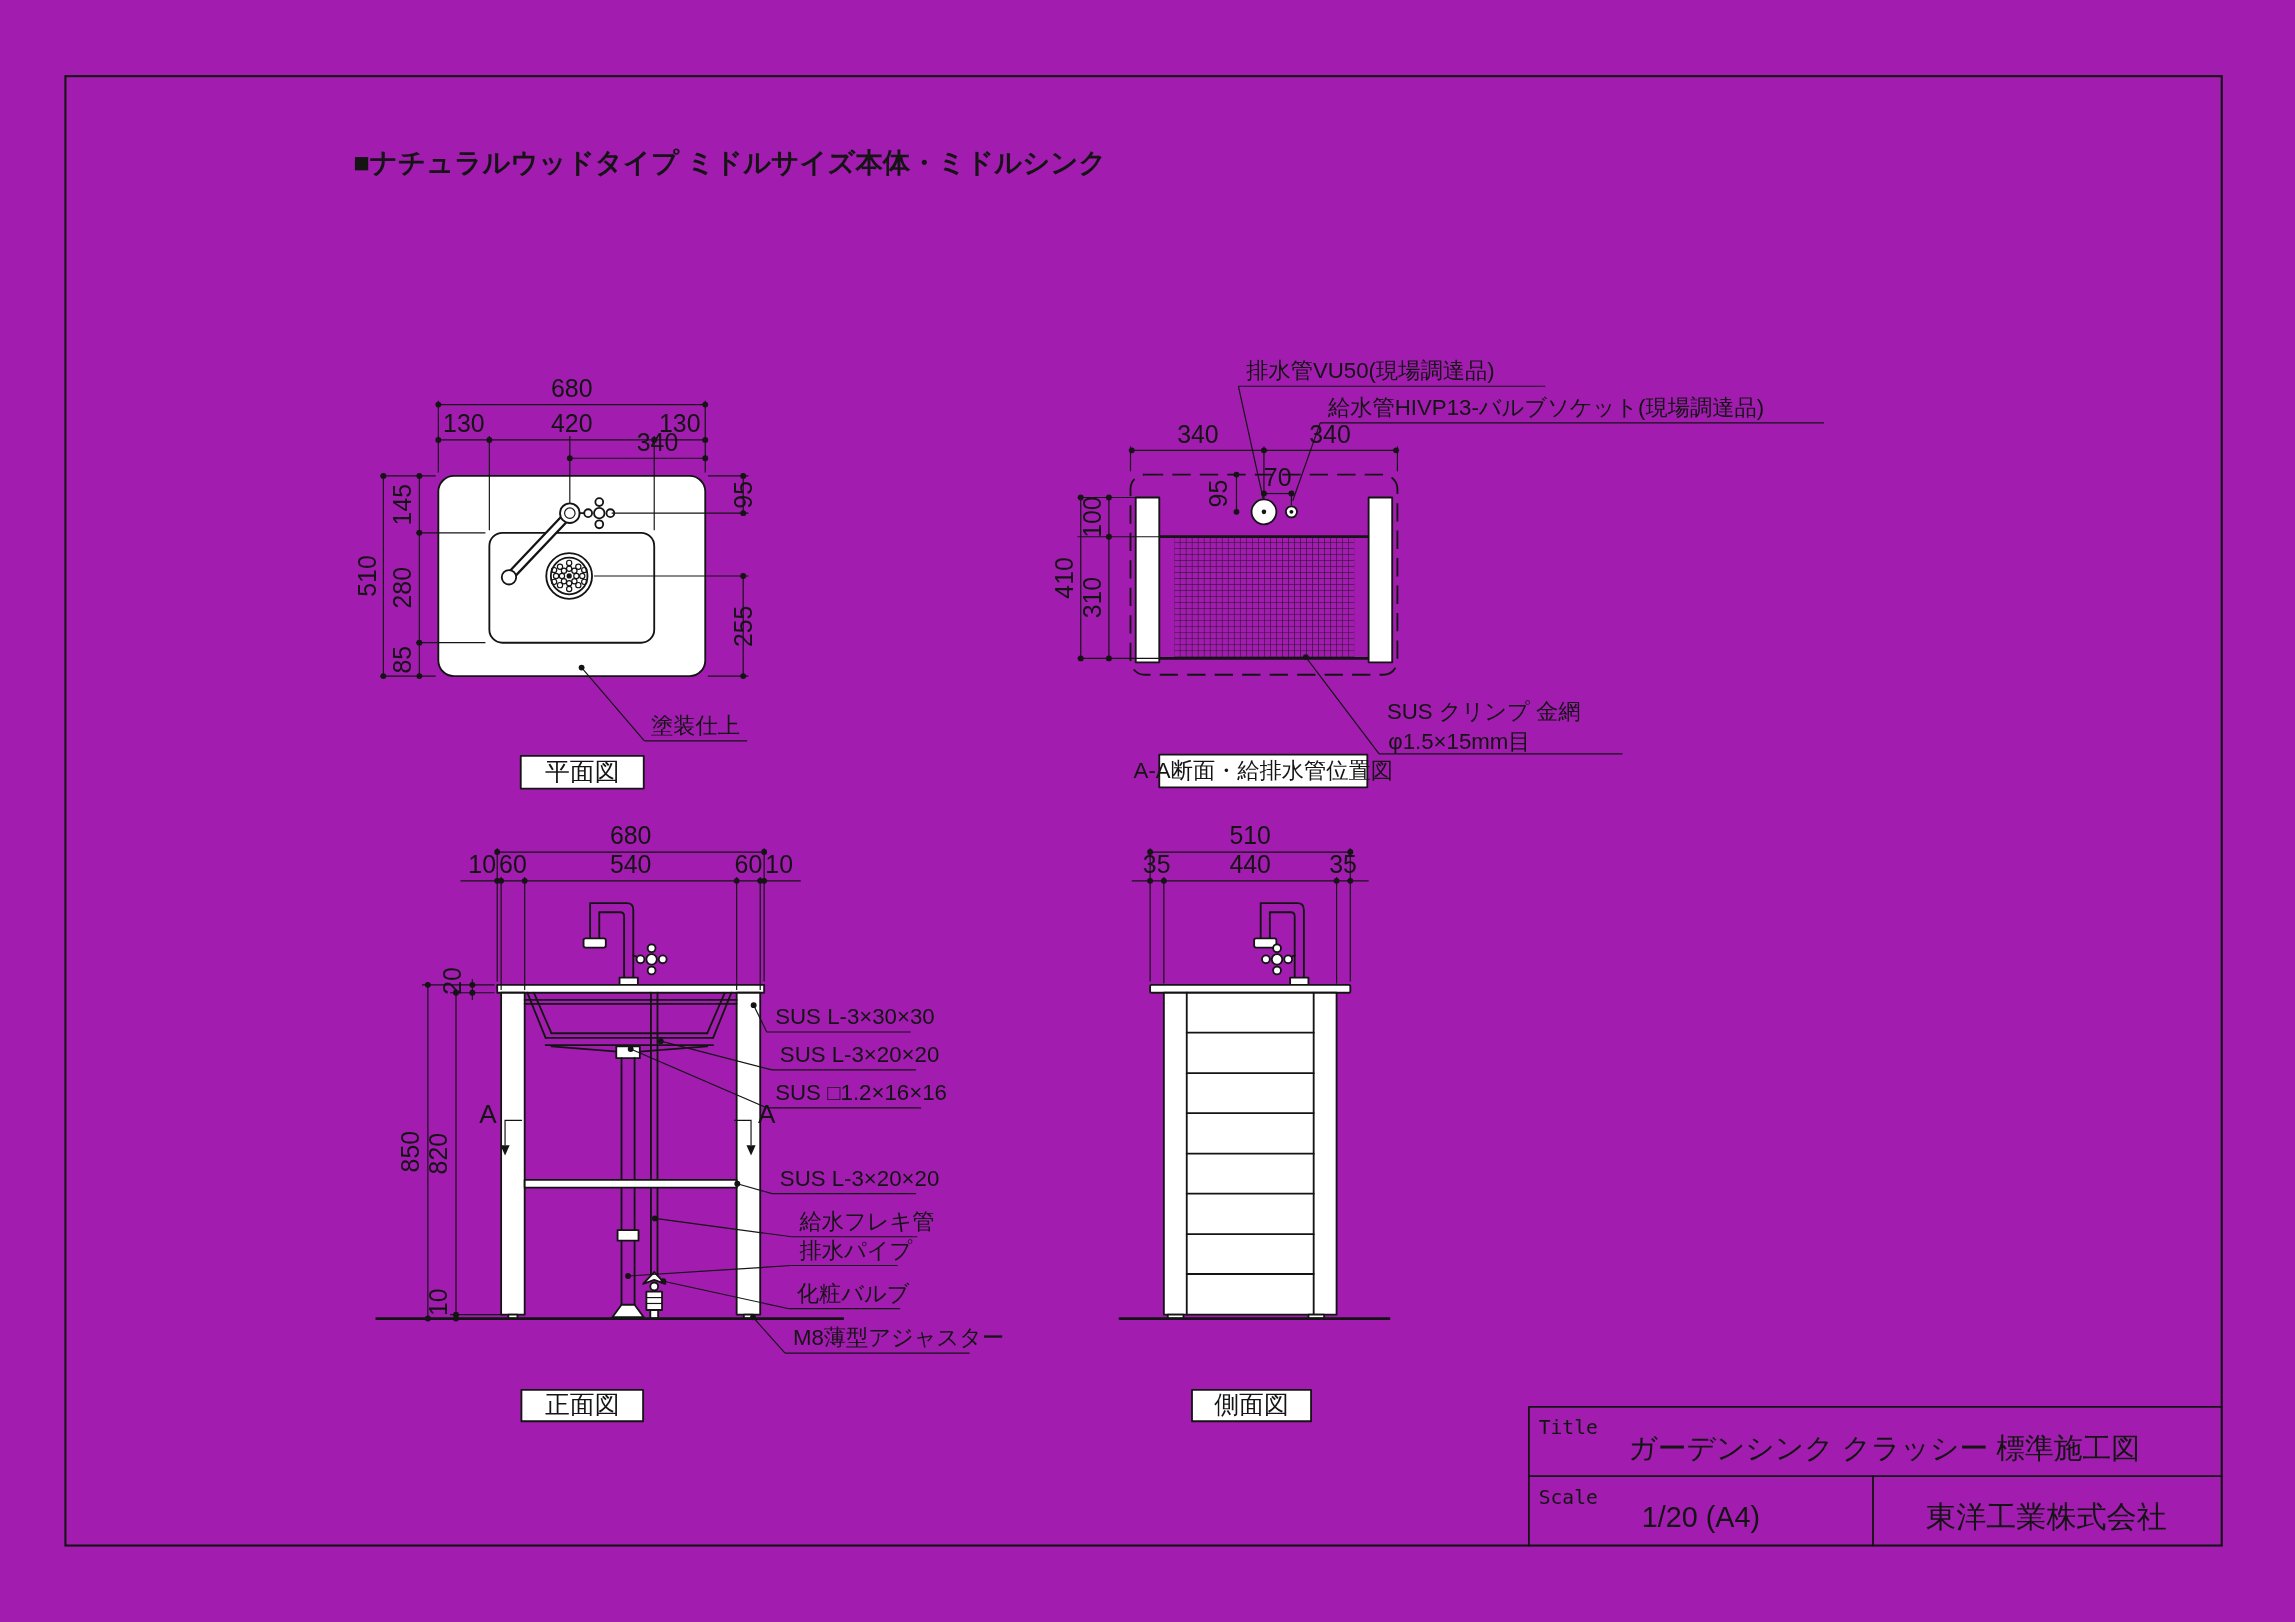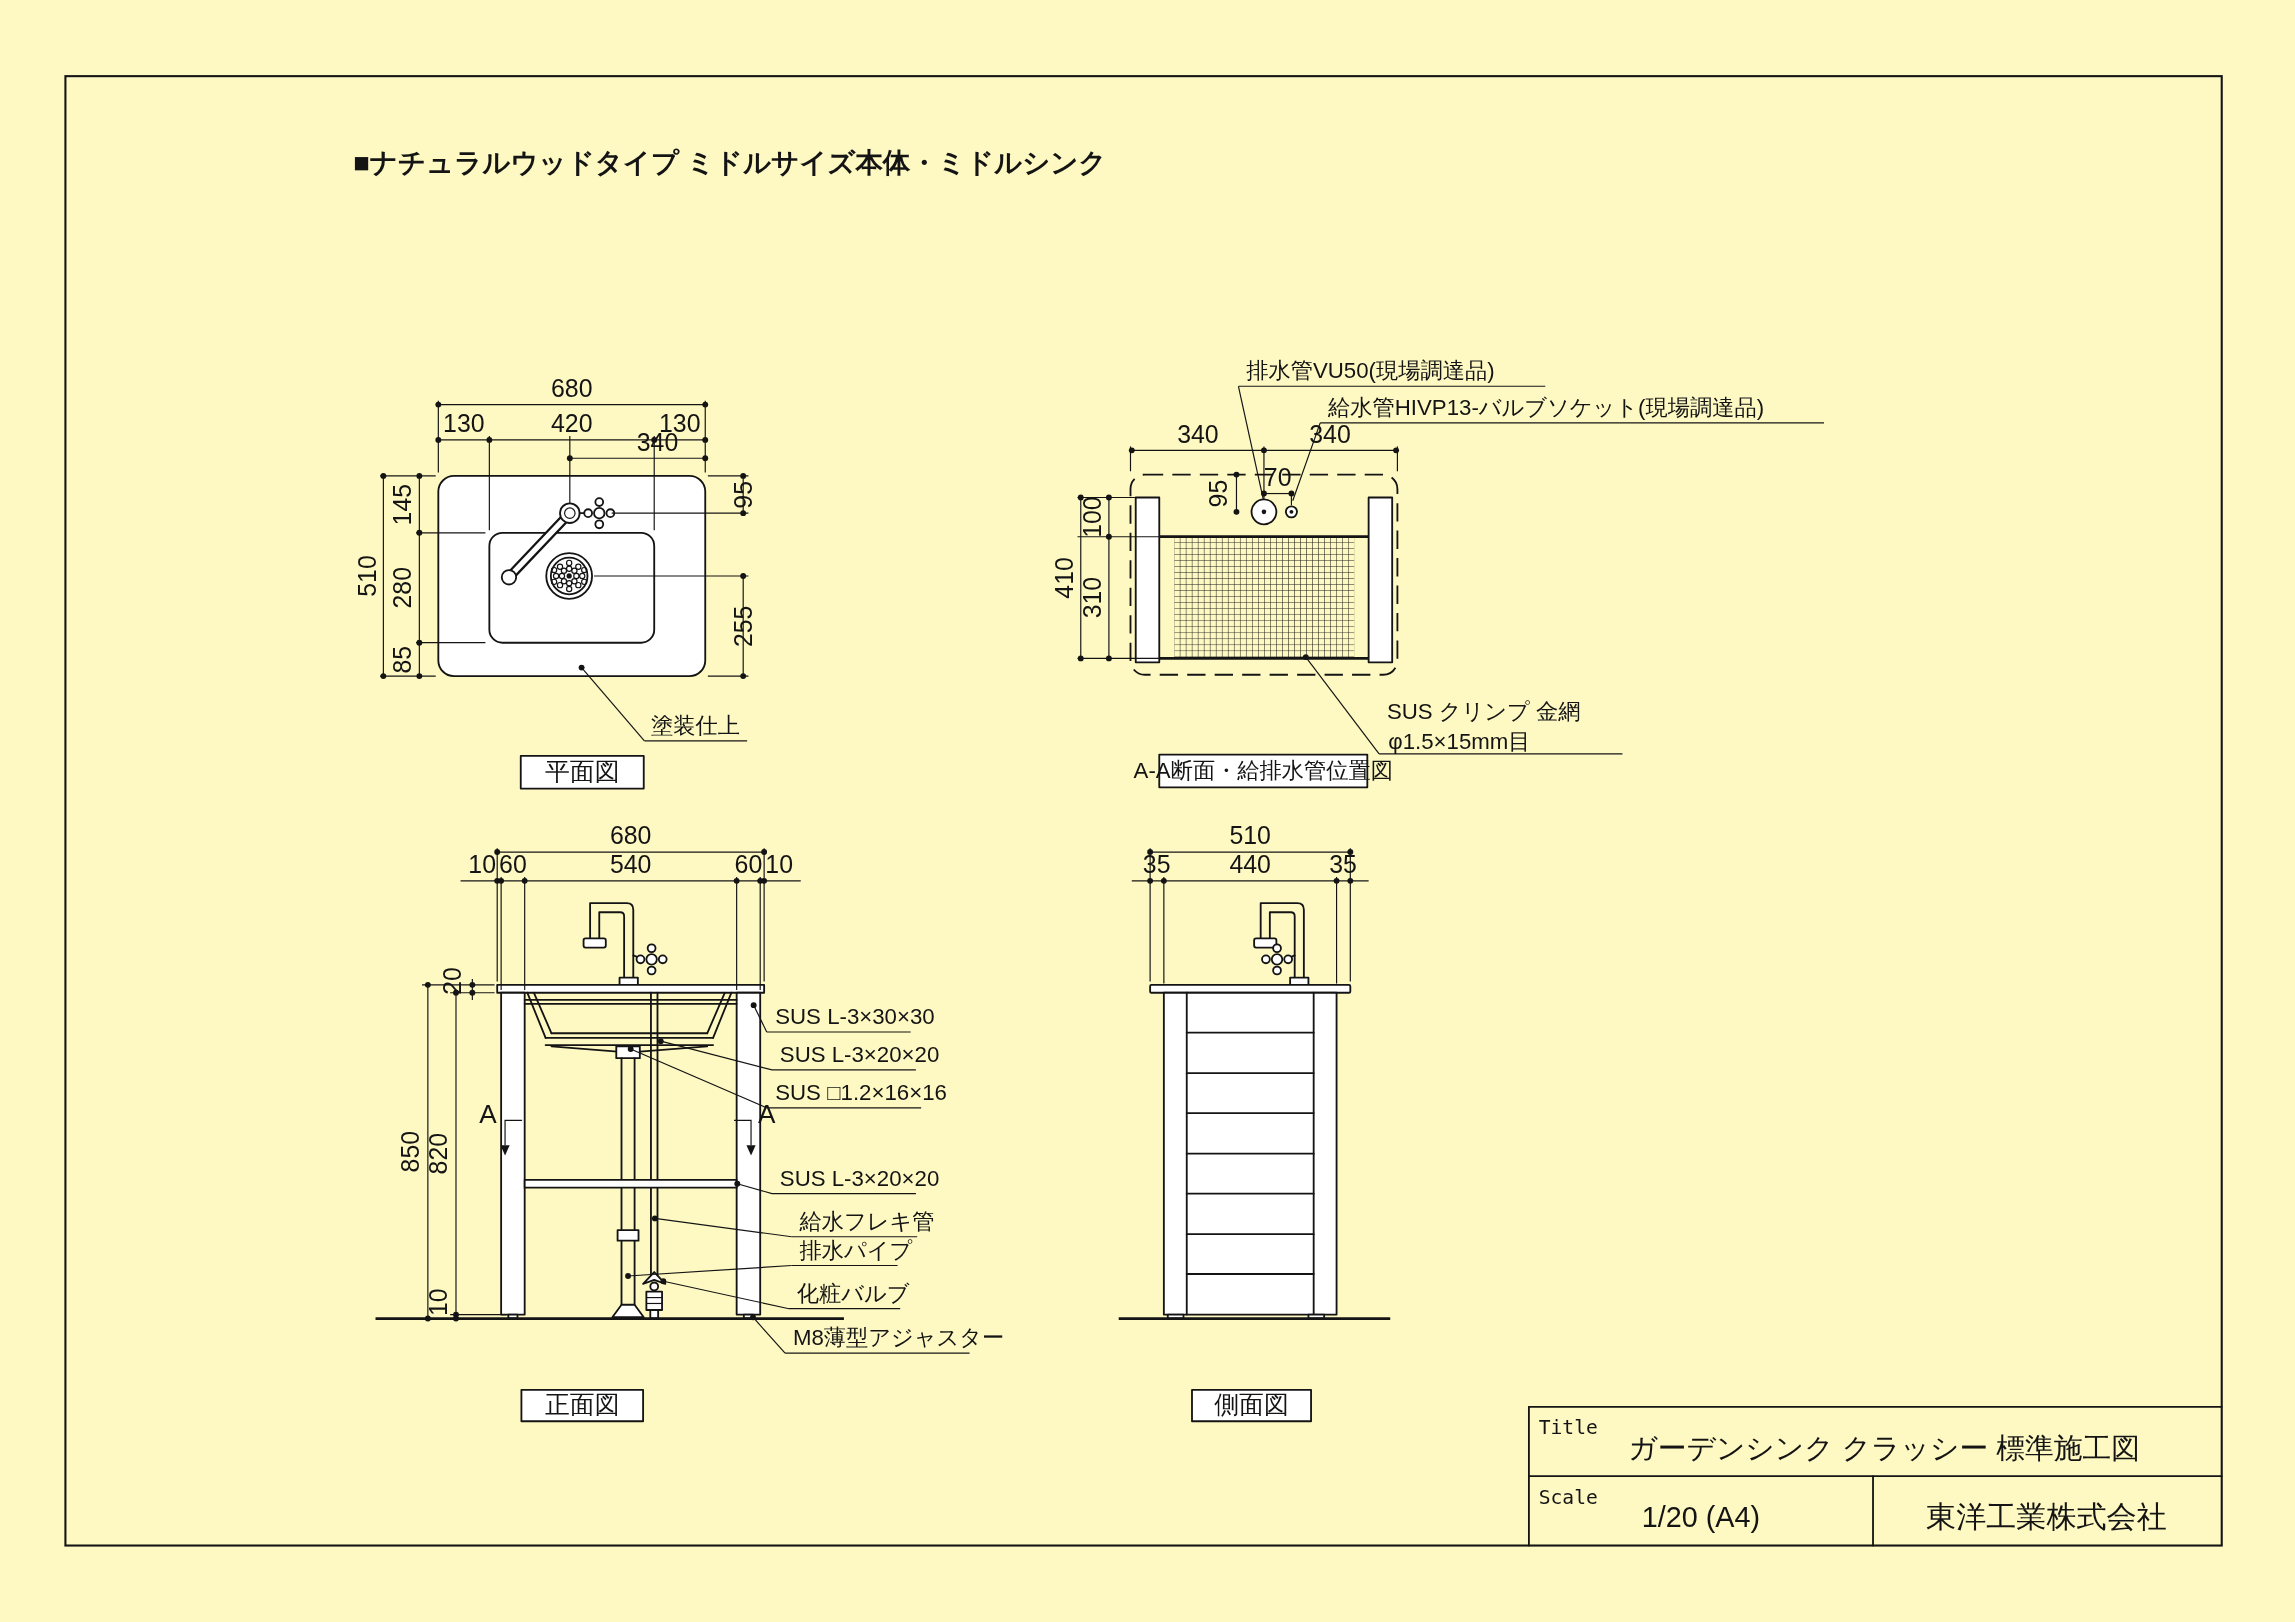--- a/index.html
+++ b/index.html
@@ -1,16 +1,16 @@
 <!DOCTYPE html>
 <html style="font-size:10.5px"><head>
 <meta charset="utf-8">
 <style>
   html,body{margin:0;padding:0;background:#ffffff;}
-  .stage{position:relative;width:2295px;height:1623px;background:#fef9c3;overflow:hidden;}
+  .stage{position:relative;width:2295px;height:1623px;background:#a21caf;overflow:hidden;}
   svg text{font-family:"Liberation Sans","DejaVu Sans",sans-serif;fill:#141414;}
   .dim{font-size:38px;text-anchor:middle;}
   .lbl{font-size:34px;text-anchor:start;}
   .cap{font-size:38px;text-anchor:middle;}
   .cap-s{font-size:34px;text-anchor:middle;}
   .head{font-size:42px;font-weight:bold;text-anchor:start;}
   .mono{font-family:"DejaVu Sans Mono","Liberation Mono",monospace;font-size:30px;text-anchor:start;}
   .tbig{font-size:44px;text-anchor:middle;}
   .tco{font-size:46px;text-anchor:middle;}
   .amark{font-size:40px;text-anchor:middle;}

